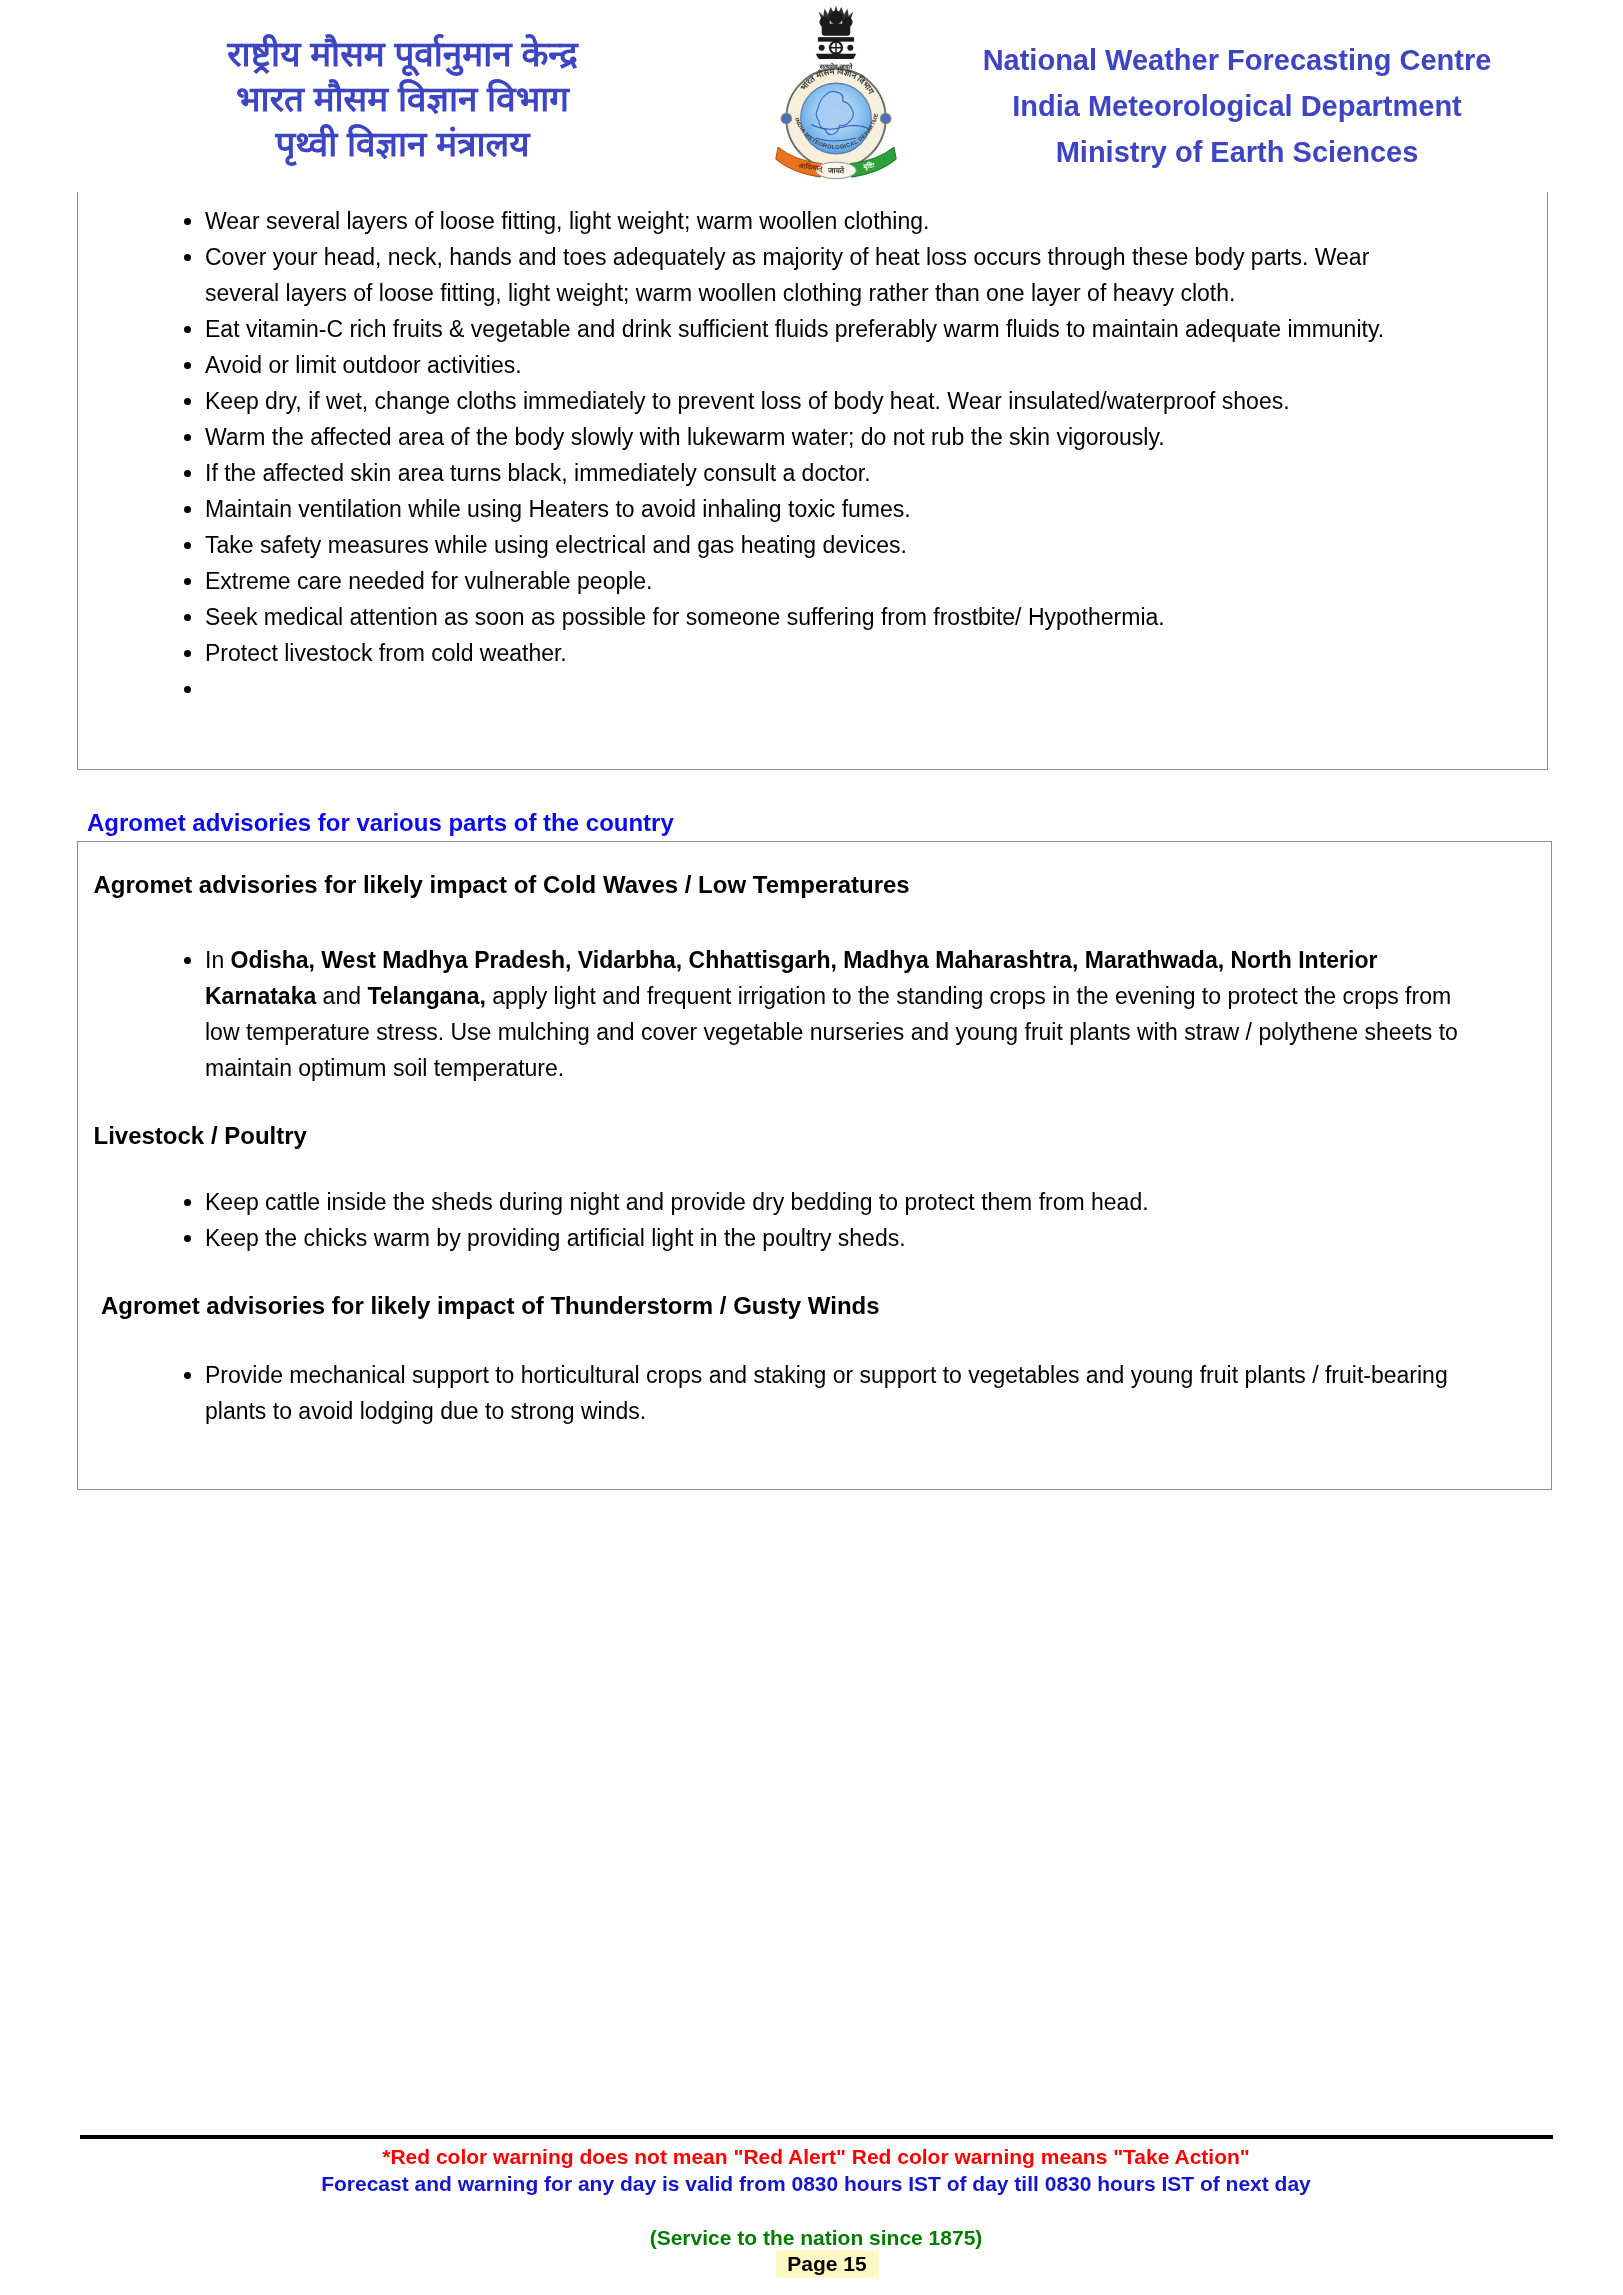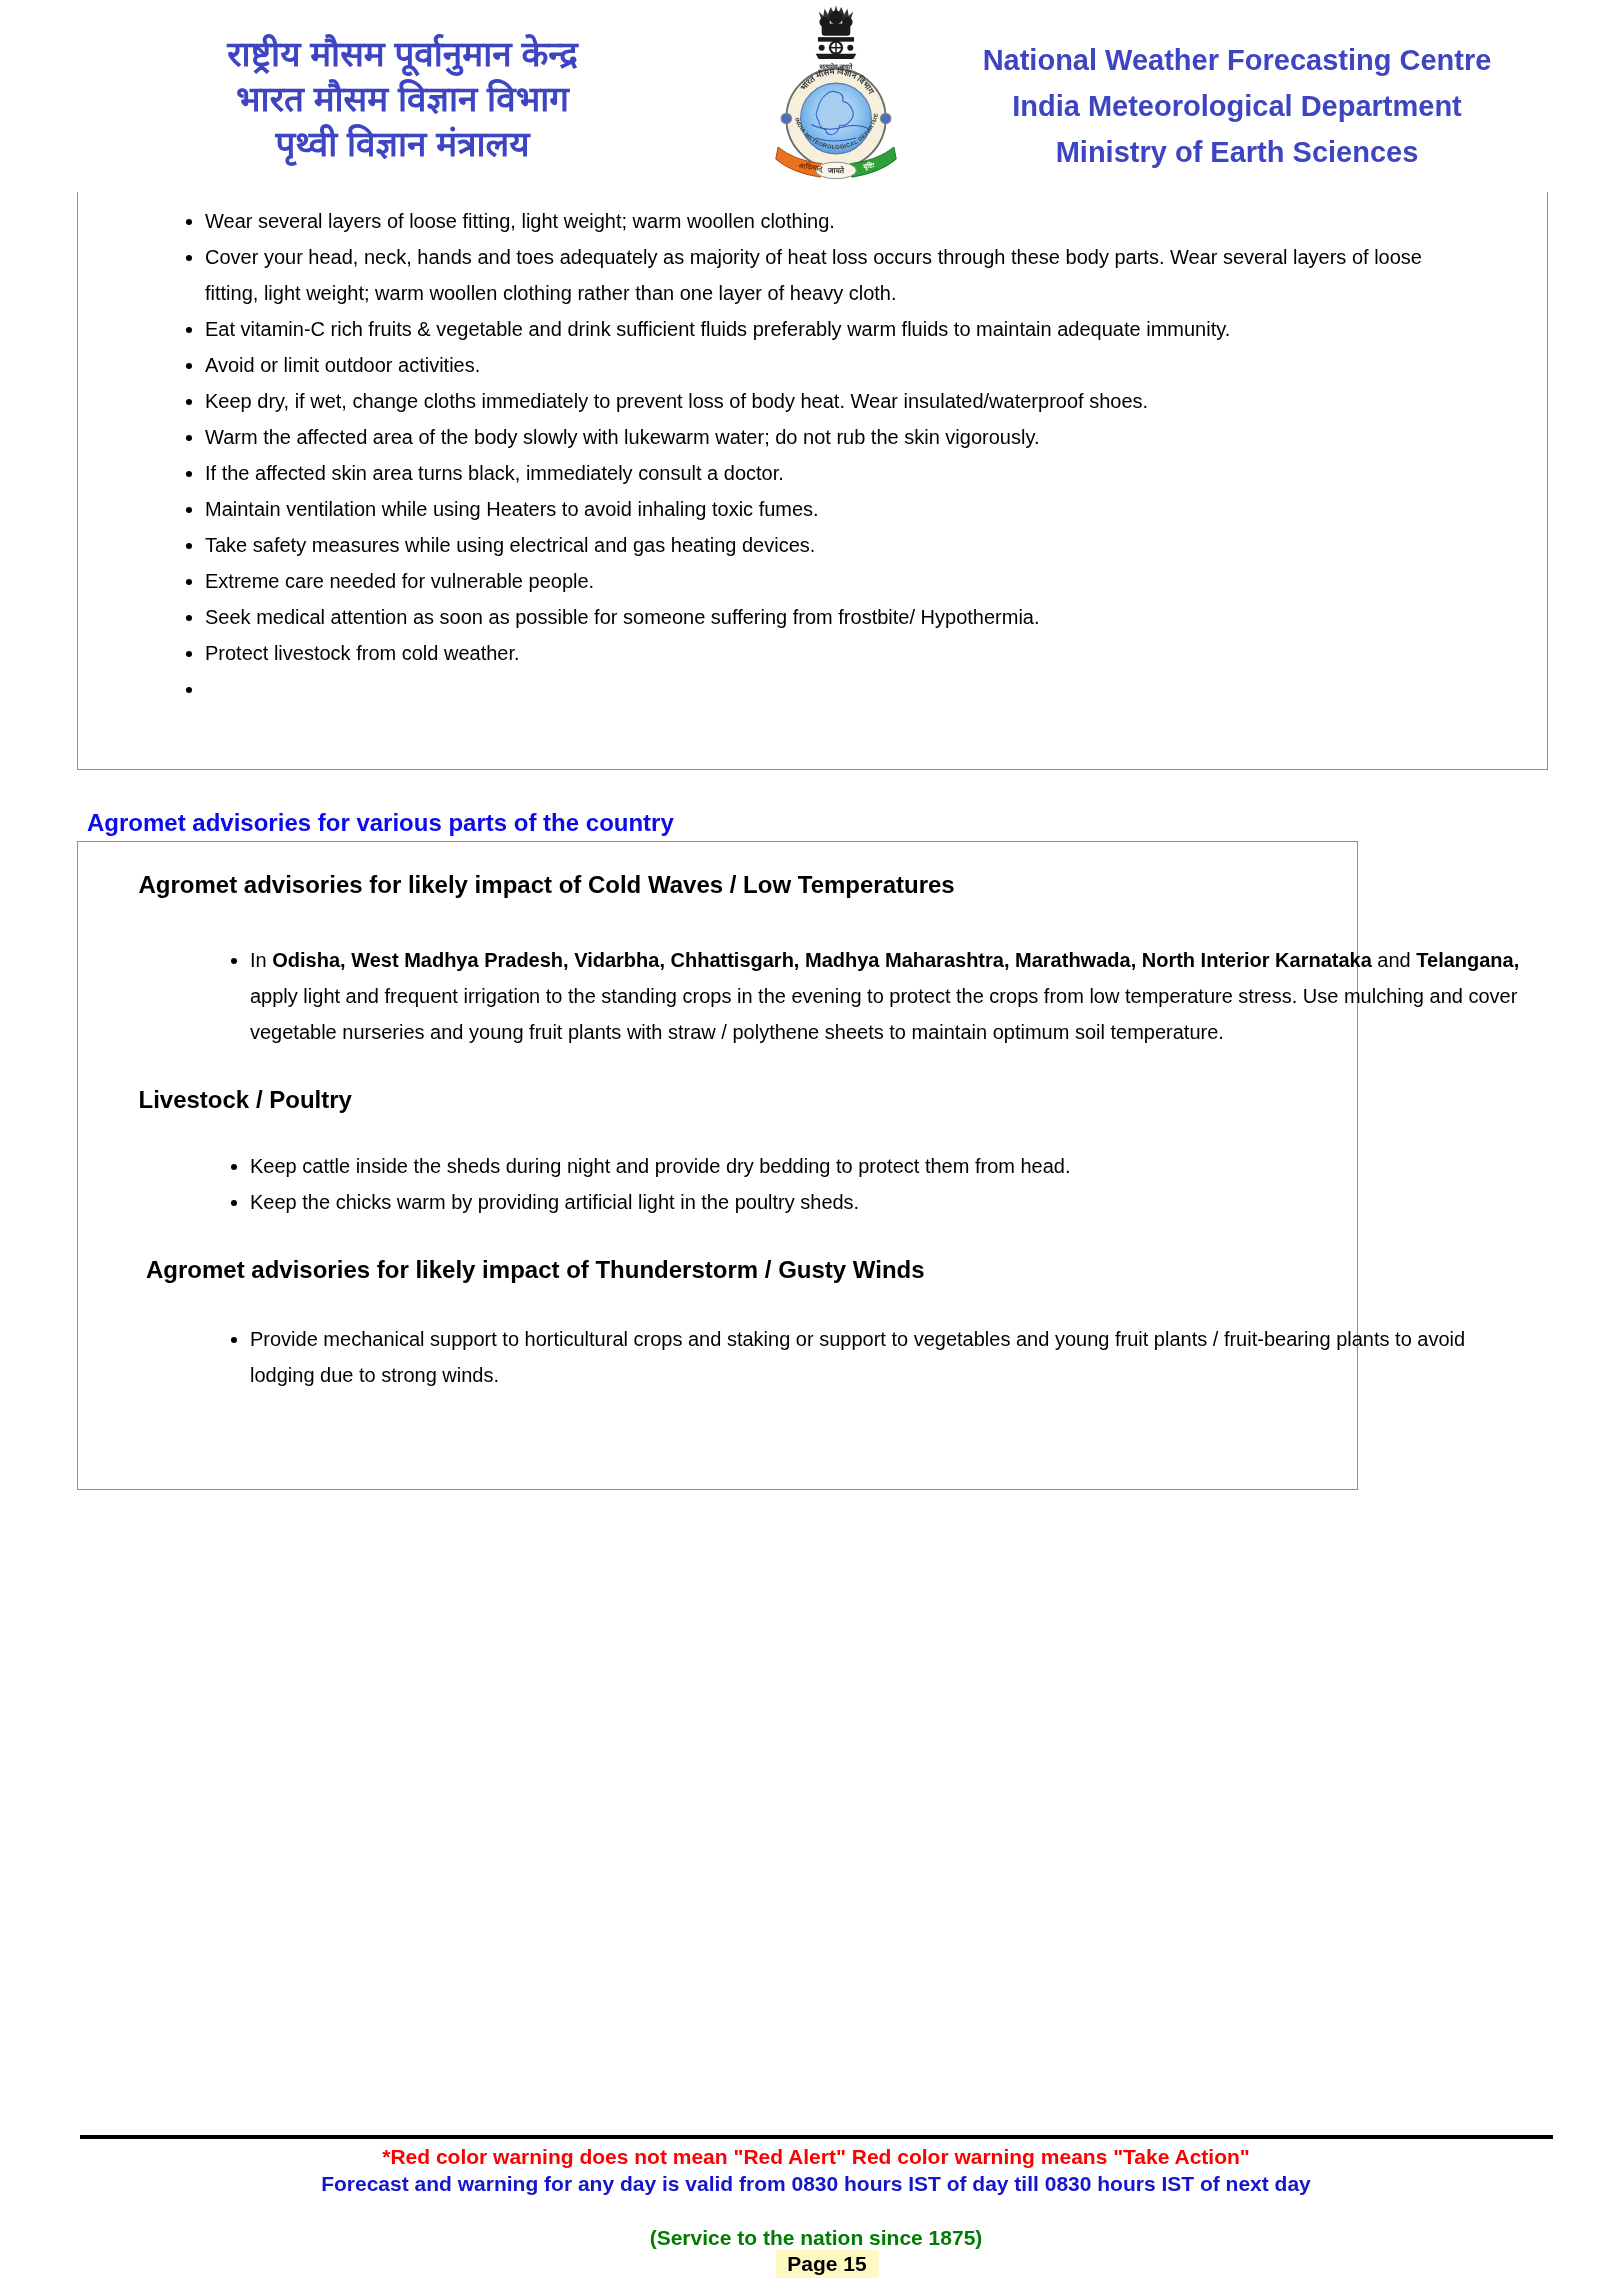--- a/index.html
+++ b/index.html
@@ -17,29 +17,28 @@
     position:absolute; left:982px; top:37px; width:510px; text-align:center;
     color:#3d45c2; font-weight:bold; font-size:29px; line-height:46px;
   }
   .logo { position:absolute; left:772px; top:1.5px; width:128px; height:181px; }
   
   .box1 {
     position:absolute; left:77px; top:192px; width:1471px; height:578px;
     border-left:1.5px solid #8e8e8e; border-right:1.5px solid #8e8e8e; border-bottom:1.5px solid #8e8e8e;
   }
   .box1 ul { margin:10.8px 0 0 0; padding-left:127px; width:1361px; }
-  .advisory-list { list-style:disc outside; font-size:20px; line-height:36px; }
+  .advisory-list { list-style:disc outside; font-size:23px; line-height:36px; }
   .advisory-list li { max-width:1229px; }
   .section-title {
     position:absolute; left:87px; top:809px; font-size:24px; font-weight:bold; color:#0b0bee;
   }
   .box2 {
-    position:absolute; left:77px; top:841px; width:1281px; height:649px;
+    position:absolute; left:77px; top:841px; width:1475px; height:649px;
     border:1.5px solid #8e8e8e;
-    padding-left:45px;
   }
   .box2 h3 { font-size:24px; font-weight:bold; margin-left:15.5px; }
   .h-cold    { margin-top:29px; }
   .h-live    { margin-top:36px; }
   .h-thunder { margin-top:36px; margin-left:23px !important; }
   .box2 ul { padding-left:127px; width:1415px; }
   .box2 ul li { max-width:1283px; }
   .ul-cold    { margin-top:43px; }
   .ul-live    { margin-top:34px; }
   .ul-thunder { margin-top:37px; }

